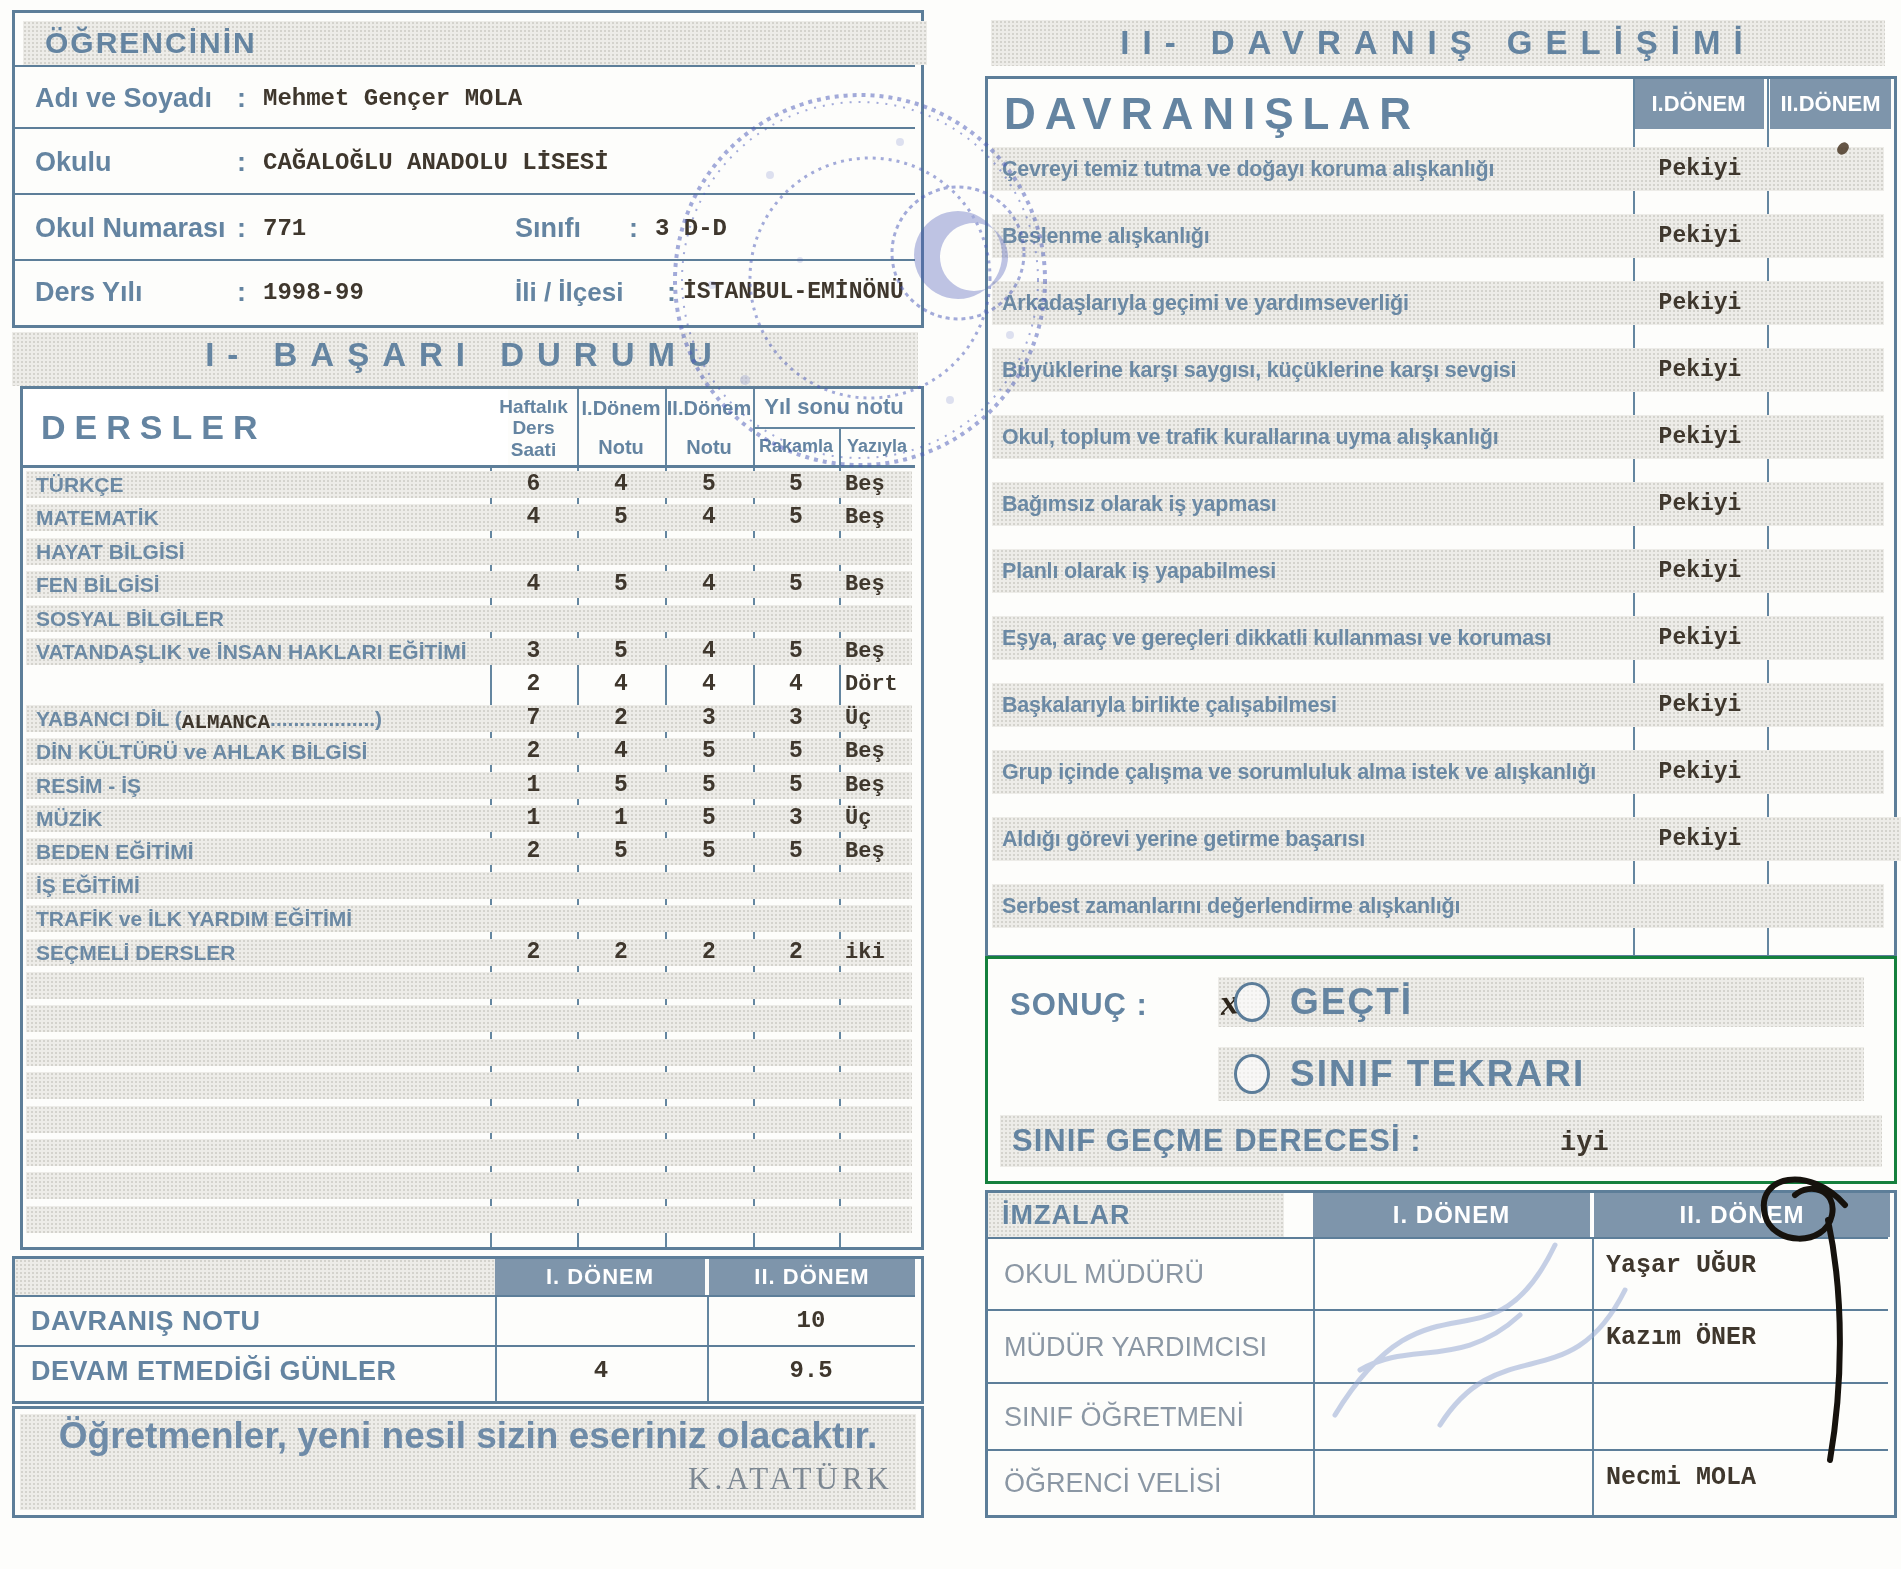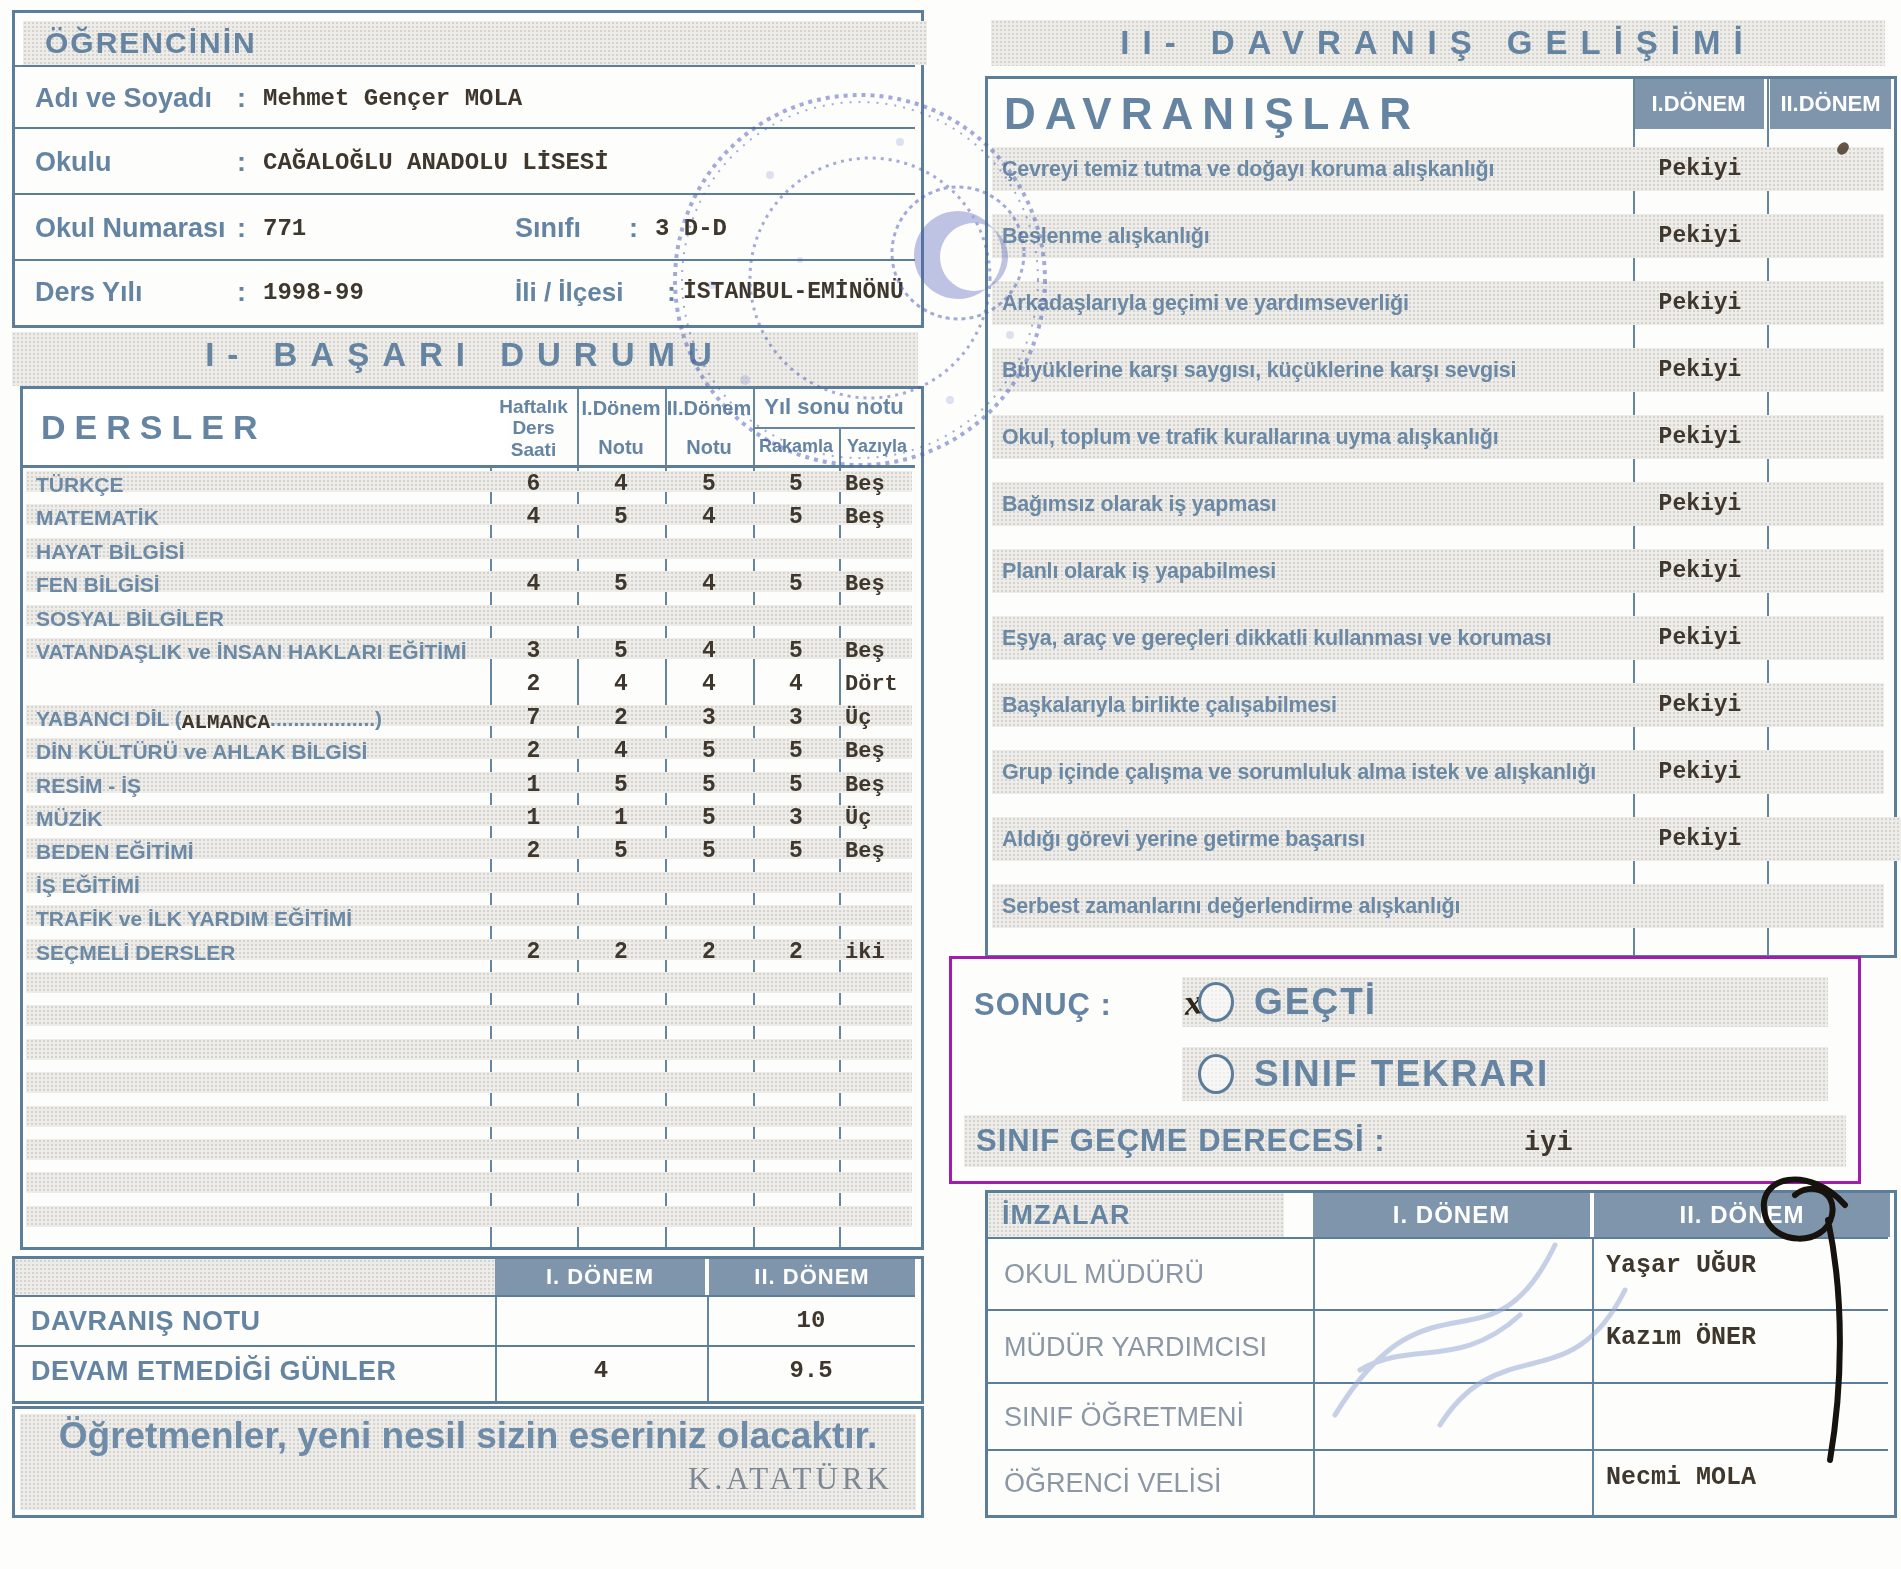--- a/index.html
+++ b/index.html
@@ -30,21 +30,21 @@
   #gh-t1,#gh-t2{display:flex;flex-direction:column;justify-content:space-between;padding:8px 0 6px 0;font-size:20px;box-sizing:border-box;}
   #gh-t1{left:554px;width:88px;}
   #gh-t2{left:642px;width:88px;}
   #gh-final{left:730px;width:162px;height:40px;font-size:22px;line-height:36px;}
   #gh-final-rule{position:absolute;left:730px;top:38px;width:162px;height:2px;background:#6486a0;}
   #gh-fnum{left:730px;top:40px;width:86px;height:36px;font-size:18px;line-height:34px;}
   #gh-ftext{left:816px;top:40px;width:76px;height:36px;font-size:18px;line-height:34px;}
   #gh-bottom{position:absolute;left:0;top:76px;width:892px;height:3px;background:#5d7e99;}
   #grades-body{position:absolute;left:0;top:79px;width:892px;height:773px;}
   .crow{position:absolute;left:0;width:892px;height:33px;}
-  .cband{position:absolute;left:3px;right:3px;height:21px;}
+  .cband{position:absolute;left:3px;right:3px;height:27px;}
   .clabel{position:absolute;left:10px;line-height:27px;font-size:21px;font-weight:bold;color:#6b89a4;white-space:nowrap;}
   .cinsert{position:relative;top:2px;font-size:21px;letter-spacing:0;}
   .gval{position:absolute;text-align:center;font-size:23px;line-height:27px;}
   .gtext{text-align:center;font-size:22px;}
 
   #conduct-table{left:12px;top:1256px;width:906px;height:142px;border:3px solid #5d7e99;}
   #conduct-table .hdr-stripe{position:absolute;left:0;top:0;width:480px;height:36px;}
   #conduct-table .dark{position:absolute;top:0;height:36px;line-height:36px;font-size:22px;letter-spacing:1px;}
   .ctrow{position:absolute;left:0;width:900px;height:50px;border-top:2px solid #5d7e99;}
   .ctlabel{position:absolute;left:16px;line-height:48px;font-size:27px;letter-spacing:0.5px;}
@@ -61,21 +61,21 @@
                 font-size:33px;letter-spacing:13px;}
   #behaviors-table{left:985px;top:76px;width:906px;height:876px;border:3px solid #5d7e99;}
   #bh-title{position:absolute;left:16px;top:0;height:66px;line-height:70px;font-size:44px;letter-spacing:9px;}
   #behaviors-table .dark{position:absolute;top:0;height:50px;line-height:50px;font-size:22px;}
   .brow{position:absolute;left:0;width:900px;height:44px;}
   .bband{position:absolute;left:4px;right:4px;height:44px;}
   .blabel{position:absolute;left:10px;line-height:44px;font-size:21.5px;font-weight:bold;color:#6b89a4;
           letter-spacing:-0.2px;white-space:nowrap;}
   .bval{position:absolute;text-align:center;line-height:44px;font-size:23px;}
 
-  #sonuc-box{left:949px;top:956px;width:906px;height:222px;border:3px solid #a21caf;}
+  #sonuc-box{left:985px;top:956px;width:906px;height:222px;border:3px solid #15803d;}
   #sonuc-label{position:absolute;left:22px;top:28px;font-size:31px;letter-spacing:1px;}
   .opt-band{position:absolute;left:230px;width:646px;}
   .opt-circle{position:absolute;left:16px;top:5px;width:36px;height:40px;border:3.5px solid #5b7c99;
               border-radius:50%;box-sizing:border-box;background:rgba(255,255,255,.6);}
   .opt-label{position:absolute;left:72px;font-size:37px;letter-spacing:2px;}
   #x-mark{position:absolute;left:2px;top:4px;font-size:36px;font-style:italic;font-weight:bold;
           color:#2e261c;font-family:"Liberation Serif",serif;transform:rotate(-6deg);}
   #degree-band{position:absolute;left:12px;top:156px;width:882px;height:52px;}
   #degree-label{position:absolute;left:12px;line-height:52px;font-size:31px;letter-spacing:1px;}
   #degree-value{position:absolute;left:560px;line-height:56px;font-size:27px;}

